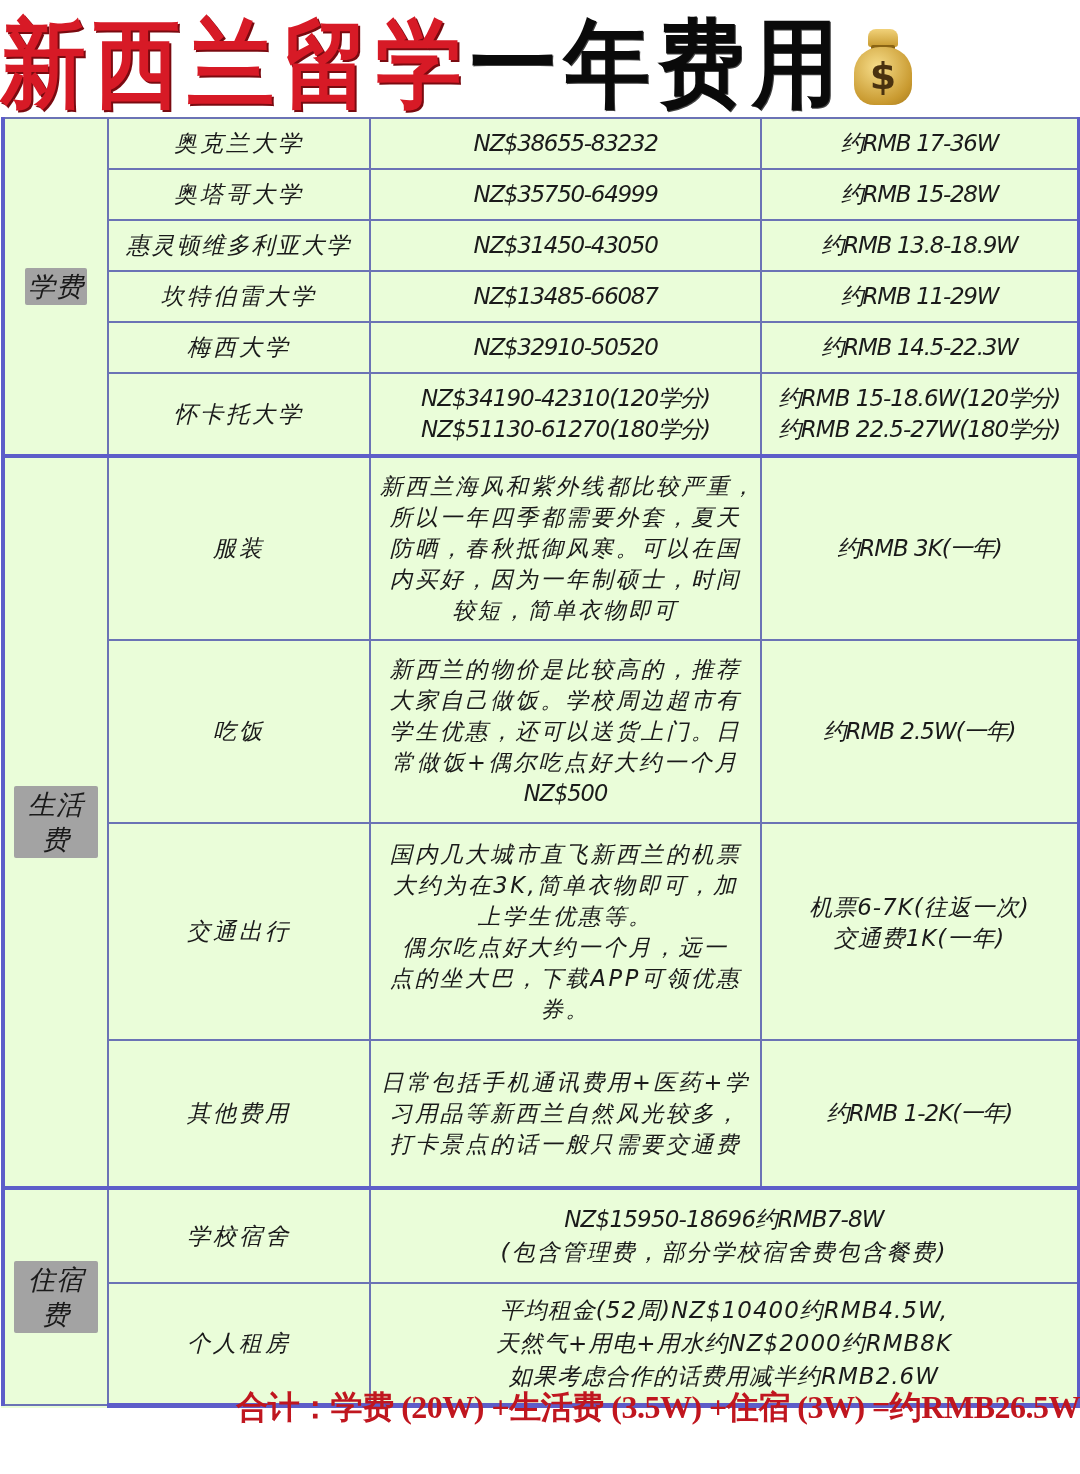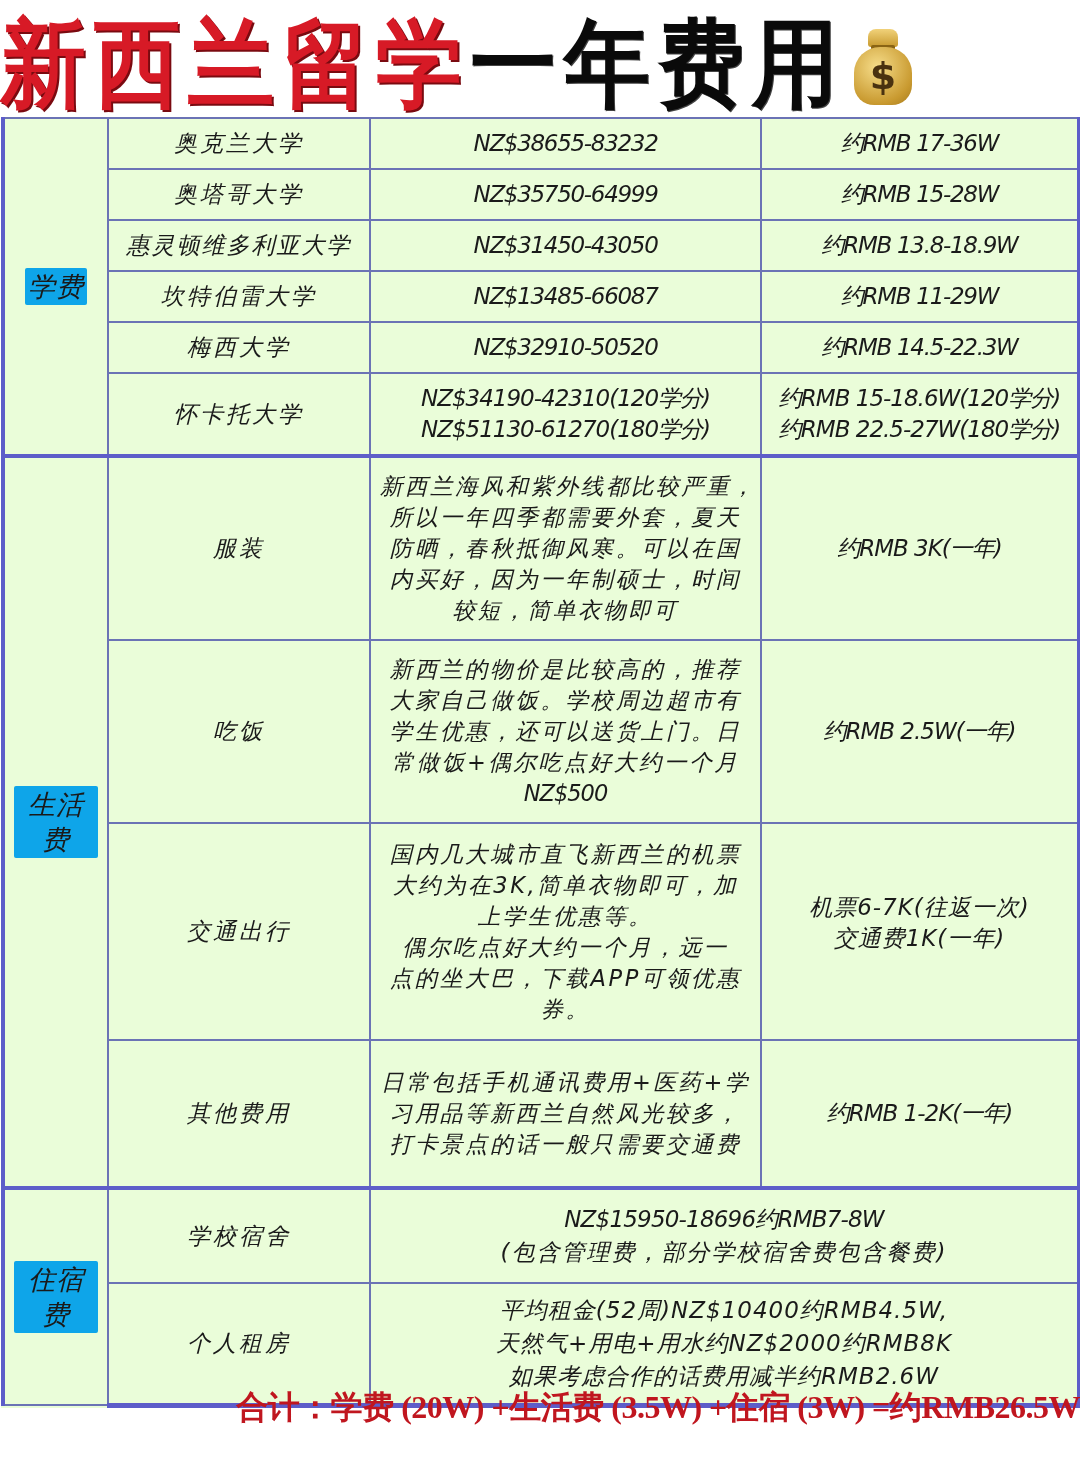--- a/index.html
+++ b/index.html
@@ -39,21 +39,21 @@
   }
   .sheet td {
     border: 2px solid #6b73b5; padding: 9px; text-align: center; vertical-align: middle;
     font-size: 23px; line-height: 1.35; font-style: italic;
   }
   .sheet tr.group-start td { border-top: 4px solid #5d5dc9; }
   .sheet tr.table-end td { border-bottom: 5px solid #5d5dc9; }
   .sheet td.group-cell { border-left: 4px solid #5d5dc9; }
   .sheet td.last-col { border-right: 4px solid #5d5dc9; }
   .hl {
-    display: inline-block; background: #0ea5e9; padding: 1px 3px; font-size: 27px; line-height: 1.3;
+    display: inline-block; background: #a3a3a3; padding: 1px 3px; font-size: 27px; line-height: 1.3;
     letter-spacing: 1px; border-radius: 2px;
   }
   .item { letter-spacing: 3px; }
   .num { letter-spacing: -1.3px; display: block; }
   .num-line { display: block; letter-spacing: -1px; }
   .desc { text-align: left; padding-left: 8px; }
   .desc-line { display: block; letter-spacing: 2.6px; line-height: 31px; white-space: nowrap; font-size: 22.5px; }
   .merged-line { display: block; letter-spacing: 1px; line-height: 33px; white-space: nowrap; }
 
   

